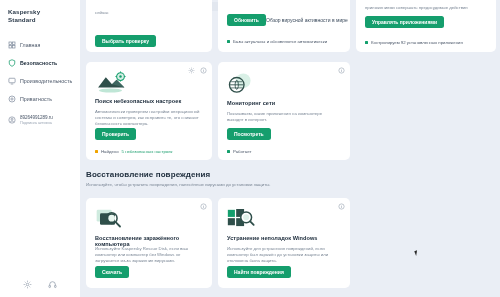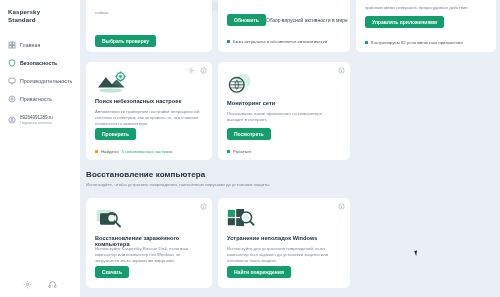--- a/index.html
+++ b/index.html
@@ -432,21 +432,21 @@
         <div class="card-title" style="position:absolute;left:9px;top:38px;">Мониторинг сети</div>
         <div class="card-desc" style="position:absolute;left:9px;top:46px;width:112px;">Показываем, какие приложения на компьютере выходят в интернет.</div>
         <button class="btn" style="position:absolute;left:9px;top:66px;">Посмотреть</button>
         <div class="status" style="position:absolute;left:9px;top:87px;">
           <span class="dot green"></span>
           <span>Работает</span>
         </div>
       </div>
 
       <div class="section-head" style="left:6px; top:170px; width:290px;">
-        <div class="section-title">Восстановление компьютера</div>
+        <div class="section-title">Восстановление повреждения</div>
         <div class="section-sub">Используйте, чтобы устранить повреждения, нанесённые вирусами до установки защиты.</div>
       </div>
 
       <div class="card" style="left:6px; top:198px; width:126px; height:90px;">
         <div class="corner-icons">
           <span class="cico">
             <svg viewBox="0 0 16 16" width="7" height="7" fill="none" stroke="currentColor" stroke-width="1.4">
               <circle cx="8" cy="8" r="6"></circle>
                 <path d="M8 7v4.2M8 4.6v.9"></path>
             </svg>

